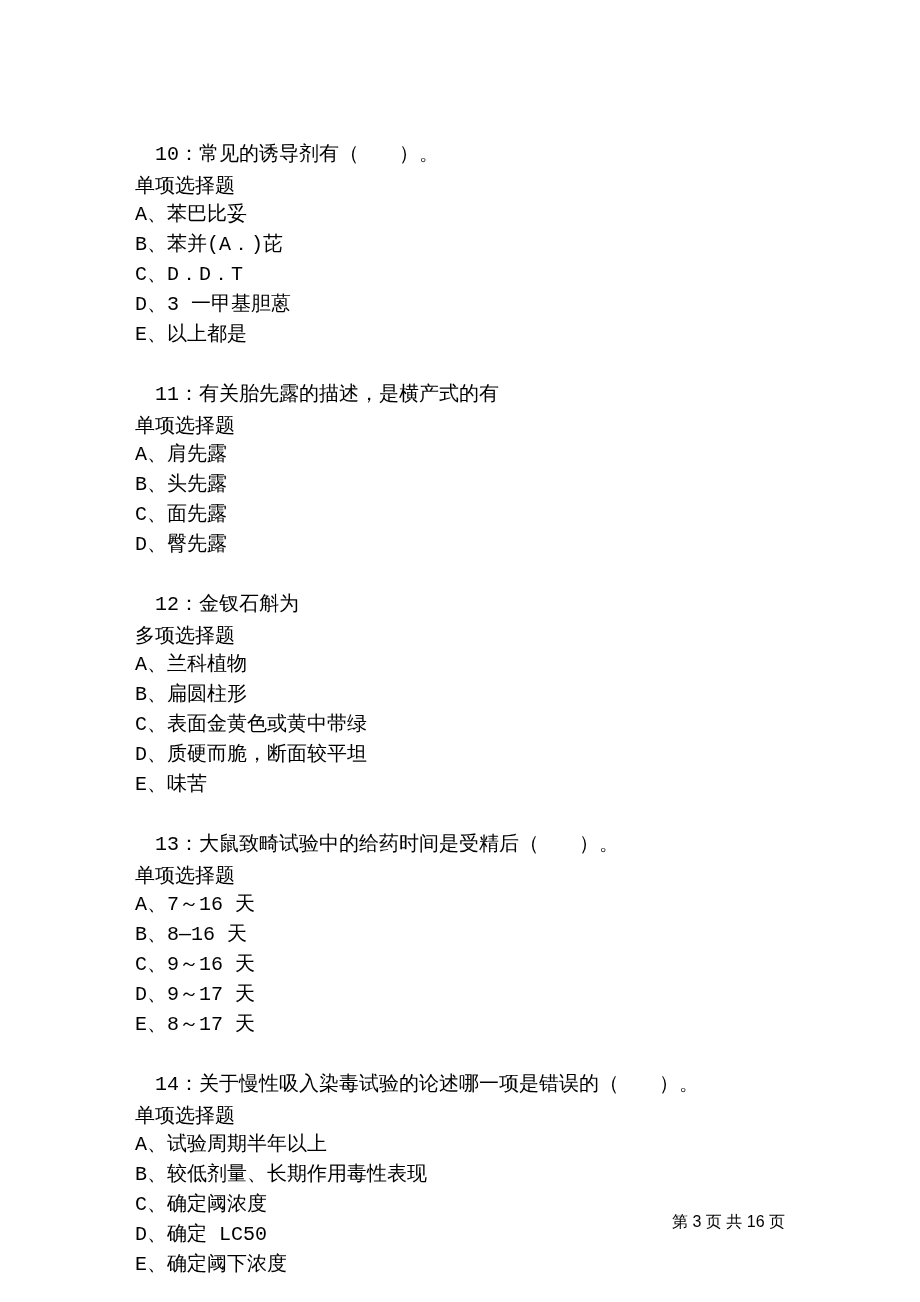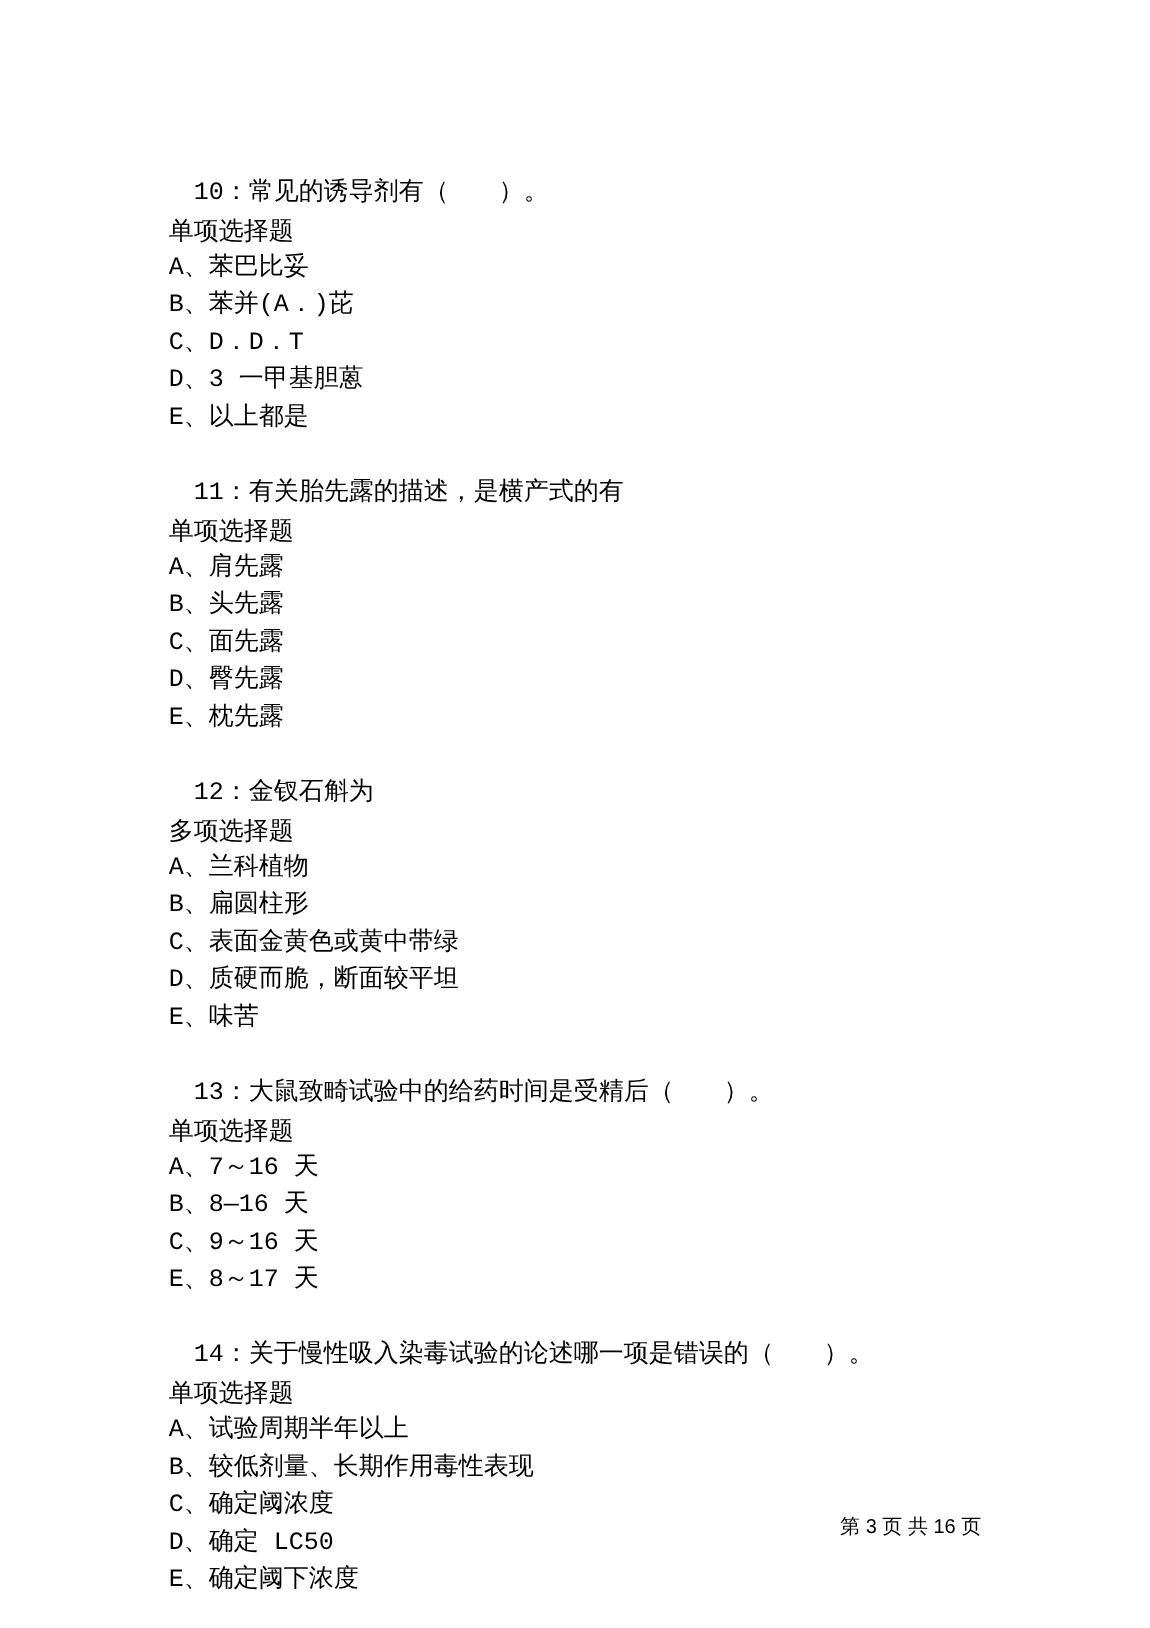--- a/index.html
+++ b/index.html
@@ -57,39 +57,39 @@
     <div class="option">E、以上都是</div>
   </div>
 
   <div class="question-block">
     <div class="question-title">11：有关胎先露的描述，是横产式的有</div>
     <div class="question-type">单项选择题</div>
     <div class="option">A、肩先露</div>
     <div class="option">B、头先露</div>
     <div class="option">C、面先露</div>
     <div class="option">D、臀先露</div>
-    <div class="option">E、枕先露</div>
   </div>
 
   <div class="question-block">
     <div class="question-title">12：金钗石斛为</div>
     <div class="question-type">多项选择题</div>
     <div class="option">A、兰科植物</div>
     <div class="option">B、扁圆柱形</div>
     <div class="option">C、表面金黄色或黄中带绿</div>
     <div class="option">D、质硬而脆，断面较平坦</div>
     <div class="option">E、味苦</div>
   </div>
 
   <div class="question-block">
     <div class="question-title">13：大鼠致畸试验中的给药时间是受精后（　　）。</div>
     <div class="question-type">单项选择题</div>
     <div class="option">A、7～16 天</div>
     <div class="option">B、8—16 天</div>
     <div class="option">C、9～16 天</div>
+    <div class="option">D、9～17 天</div>
     <div class="option">E、8～17 天</div>
   </div>
 
   <div class="question-block">
     <div class="question-title">14：关于慢性吸入染毒试验的论述哪一项是错误的（　　）。</div>
     <div class="question-type">单项选择题</div>
     <div class="option">A、试验周期半年以上</div>
     <div class="option">B、较低剂量、长期作用毒性表现</div>
     <div class="option">C、确定阈浓度</div>
     <div class="option">D、确定 LC50</div>

